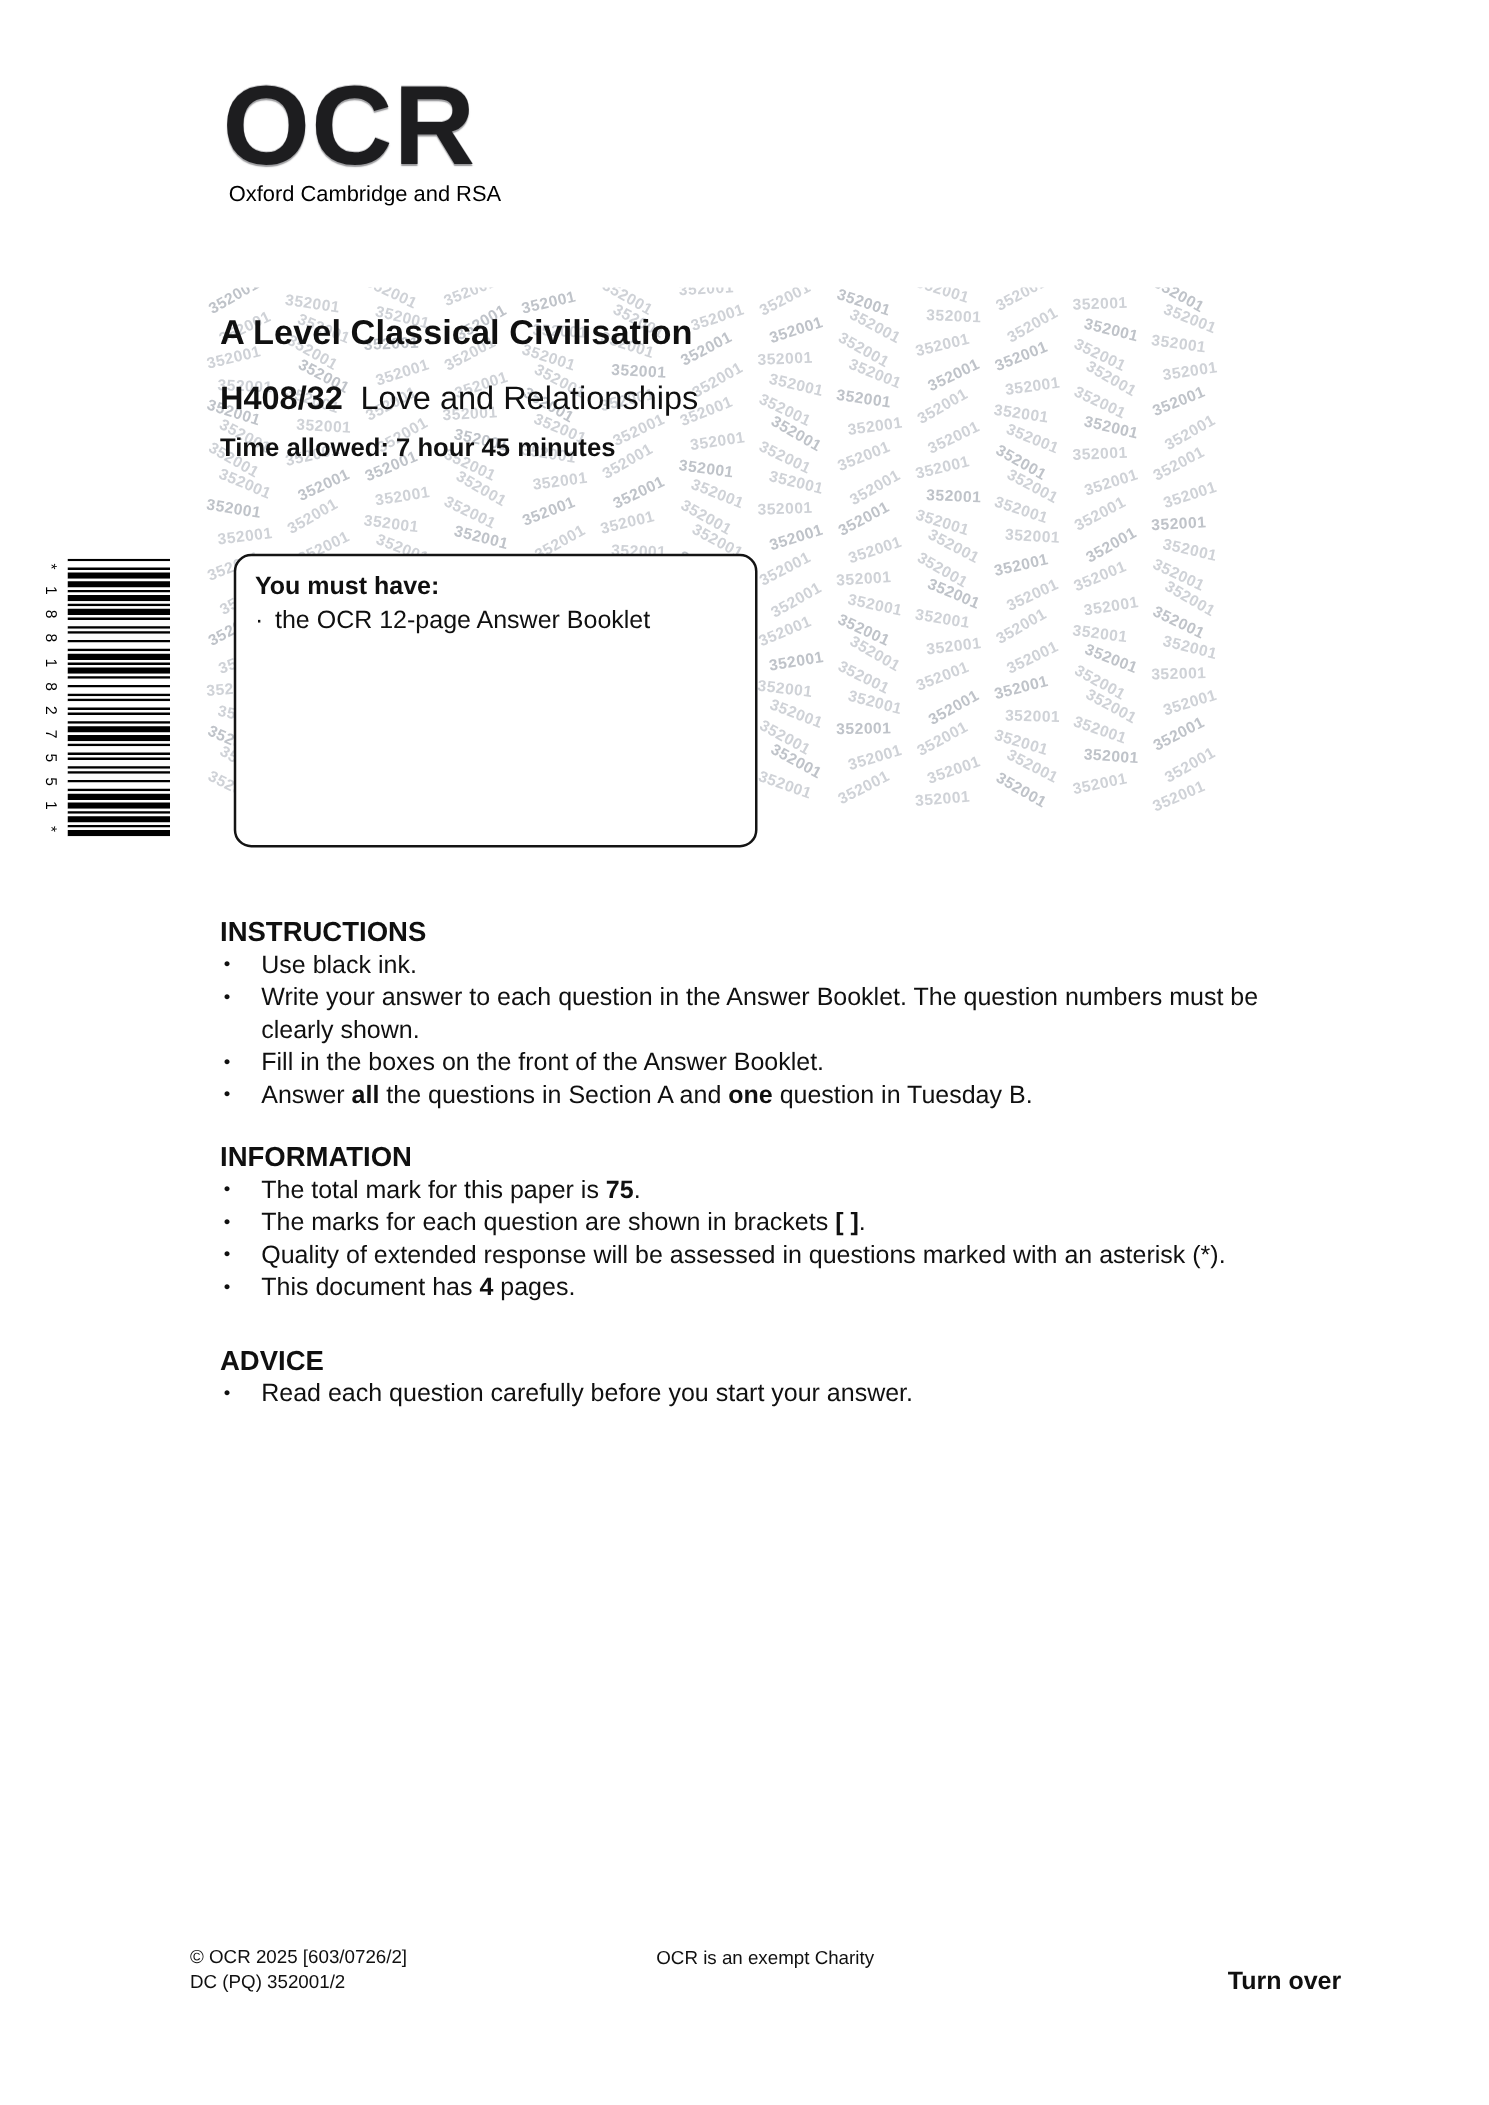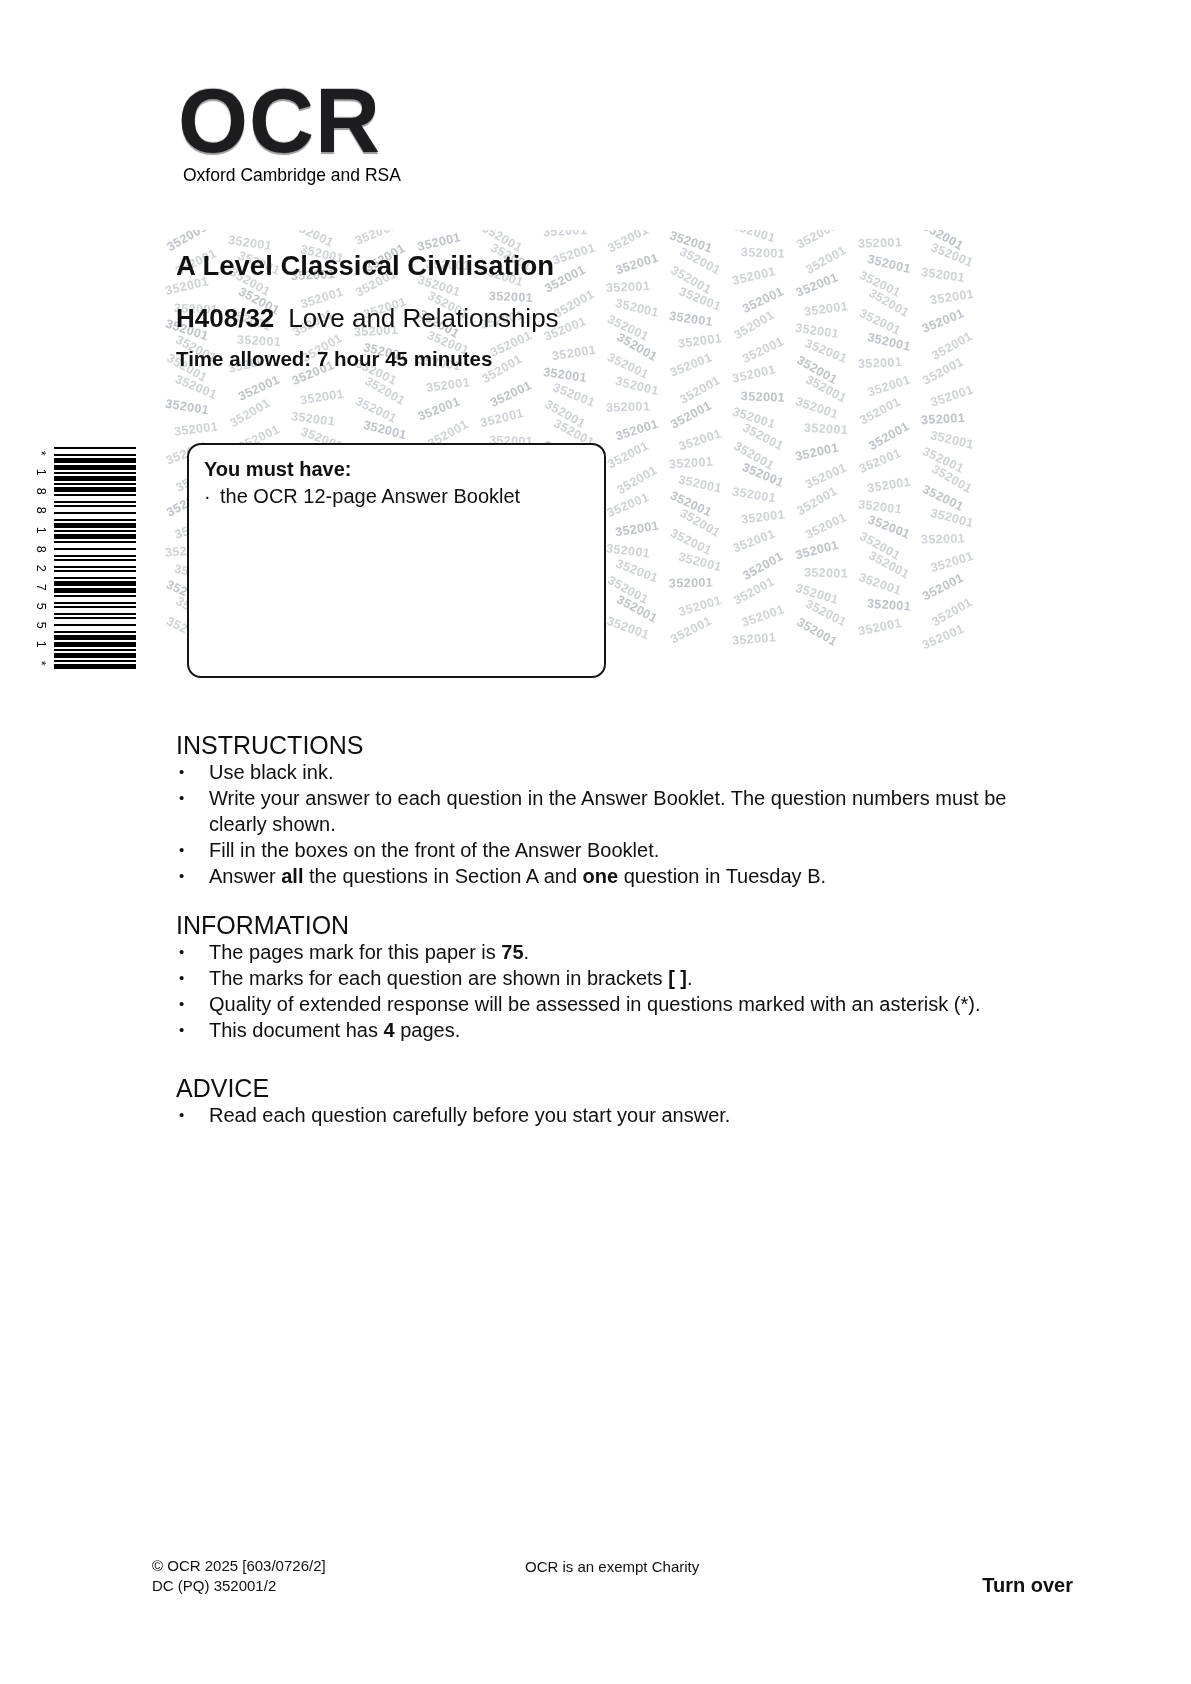--- a/index.html
+++ b/index.html
@@ -7,21 +7,21 @@
     position:relative;width:1191px;height:1684px;background:#ffffff;
     font-family:"Liberation Sans",sans-serif;color:#101010;overflow:hidden;
   }
   
   #watermark{position:absolute;left:165px;top:230px;width:822px;height:422px;overflow:hidden;z-index:0;}
   #watermark span{
     position:absolute;font-size:12.5px;font-weight:bold;letter-spacing:.4px;
     white-space:nowrap;user-select:none;
   }
   
-  .logo{position:absolute;left:178px;top:84px;z-index:2;}
+  .logo{position:absolute;left:178px;top:64px;z-index:2;}
   .logo-text{
     font-size:90px;font-weight:bold;line-height:.84;letter-spacing:1px;color:#1d1d1f;
     text-shadow:0 2px 1px rgba(70,70,75,.55), 0 -1px 0 rgba(120,120,125,.4);
   }
   .logo-sub{font-size:17.5px;color:#000;margin-top:5px;margin-left:5px;}
   
   .hdr{position:absolute;left:176px;z-index:2;white-space:nowrap;}
   .h-date{top:194px;font-size:34px;font-weight:bold;}
   .h-qual{top:250px;font-size:27.5px;font-weight:bold;}
   .h-paper{top:303px;font-size:26px;}
@@ -39,21 +39,21 @@
   .barcode{position:absolute;left:30px;top:447px;z-index:2;}
   #barcode-bars{position:absolute;left:24px;top:0;width:82px;height:223px;overflow:hidden;}
   #barcode-bars div{width:100%;}
   #barcode-label{
     position:absolute;left:0;top:0;width:20px;height:223px;
     display:flex;flex-direction:column;justify-content:space-between;align-items:center;
   }
   #barcode-label i{font-style:normal;font-size:12.5px;transform:rotate(90deg);line-height:1;color:#000;}
   
   .info-section{position:absolute;left:176px;width:832px;z-index:2;}
-  .sec-h{font-size:25px;font-weight:normal;line-height:25px;margin-bottom:1px;}
+  .sec-h{font-size:22px;font-weight:bold;line-height:25px;margin-bottom:1px;}
   .bullet-row{display:flex;font-size:20px;line-height:26px;}
   .bullet-row .dot{flex:0 0 30px;font-size:15px;line-height:26px;padding-left:3px;}
   .bullet-row .btext{flex:1;}
   
   .footer-left{position:absolute;left:152px;top:1556px;font-size:15px;line-height:20px;z-index:2;}
   .footer-center{position:absolute;left:525px;top:1558px;font-size:15px;z-index:2;}
   .footer-turn{position:absolute;right:118px;top:1574px;font-size:20px;font-weight:bold;z-index:2;}
 </style>
 </head>
 <body>
@@ -443,21 +443,21 @@
         </div>
         <div class="bullet-row">
           <span class="dot">•</span>
           <div class="btext"><span>Answer </span><b>all</b><span> the questions in Section A and </span><b>one</b><span> question in Tuesday B.</span></div>
         </div>
       </section>
       <section class="info-section" style="top: 913px;">
         <div class="sec-h">INFORMATION</div>
         <div class="bullet-row">
           <span class="dot">•</span>
-          <div class="btext"><span>The pages mark for this paper is </span><b>75</b><span>.</span></div>
+          <div class="btext"><span>The total mark for this paper is </span><b>75</b><span>.</span></div>
         </div>
         <div class="bullet-row">
           <span class="dot">•</span>
           <div class="btext"><span>The marks for each question are shown in brackets </span><b>[ ]</b><span>.</span></div>
         </div>
         <div class="bullet-row">
           <span class="dot">•</span>
           <div class="btext"><span>Quality of extended response will be assessed in questions marked with an asterisk (*).</span></div>
         </div>
         <div class="bullet-row">

